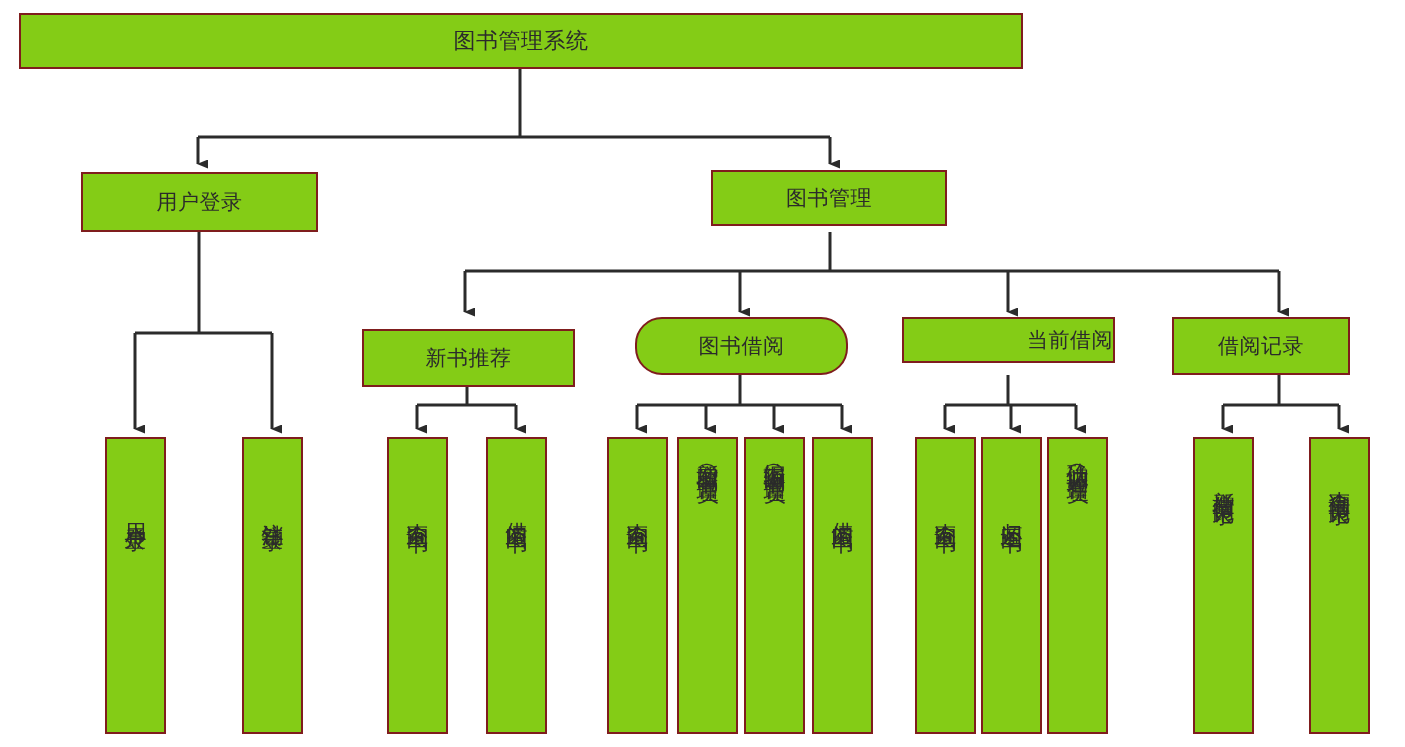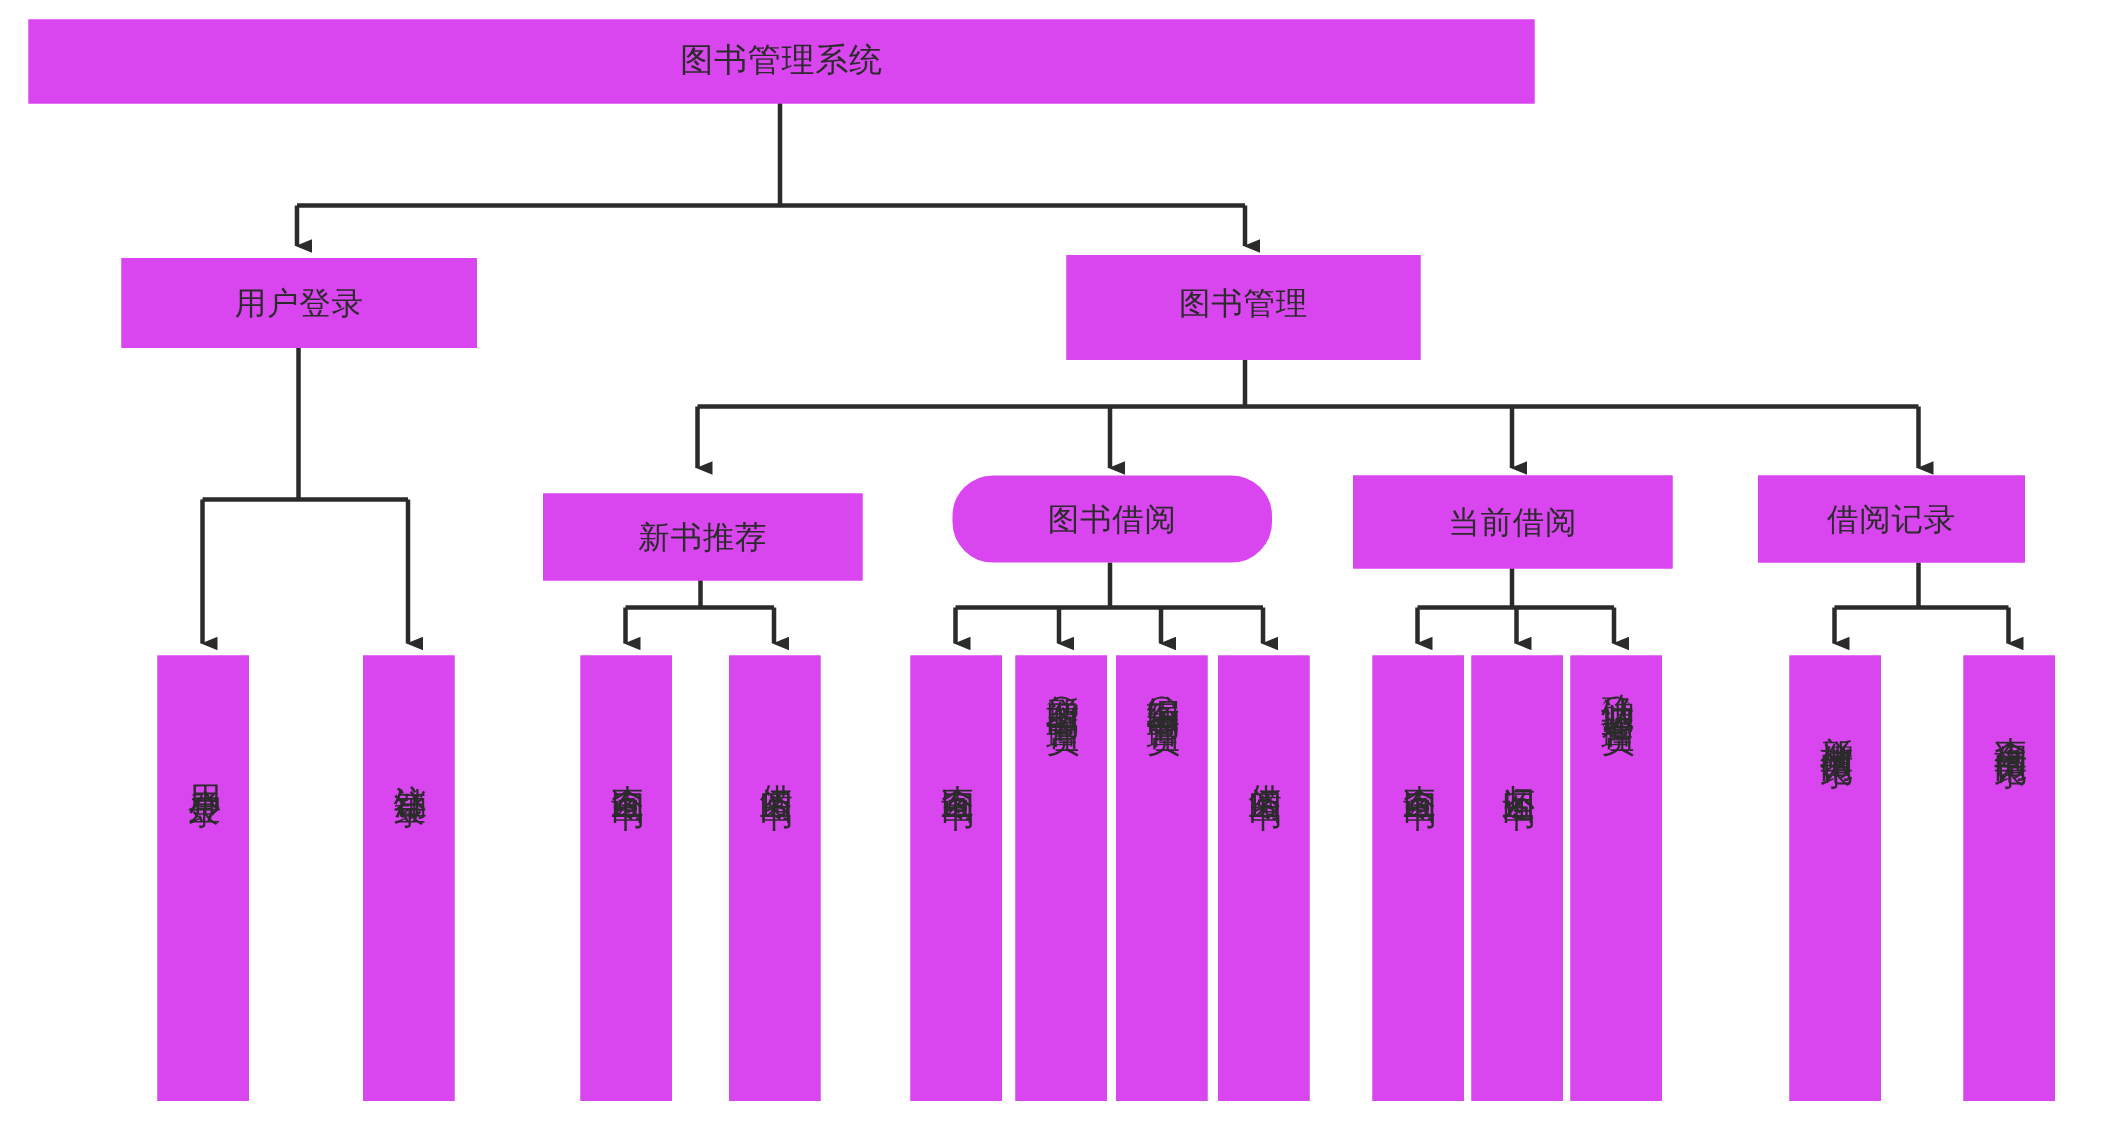--- a/index.html
+++ b/index.html
@@ -24,22 +24,22 @@
     position: absolute;
     left: 0;
     top: 0;
     width: 1405px;
     height: 747px;
     pointer-events: none;
   }
   .node {
     position: absolute;
     box-sizing: border-box;
-    background: #d946ef;
-    border: 2px solid #d946ef;
+    background: #84cc16;
+    border: 2px solid #7f1d1d;
     display: flex;
     align-items: center;
     justify-content: center;
     color: #2b2b2b;
     line-height: 1.08;
   }
   .node-label {
     display: block;
     text-align: center;
     white-space: pre-line;
@@ -133,31 +133,31 @@
     </g>
   </svg>
 
   <div class="node horiz root" style="left:19px; top:13px; width:1004px; height:56px;">
     <span class="node-label">图书管理系统</span>
   </div>
 
   <div class="node horiz" style="left:81px; top:172px; width:237px; height:60px;">
     <span class="node-label">用户登录</span>
   </div>
-  <div class="node horiz" style="left:711px; top:170px; width:236px; height:70px;font-family:Liberation Mono, monospace;">
+  <div class="node horiz" style="left:711px; top:170px; width:236px; height:56px;">
     <span class="node-label">图书管理</span>
   </div>
 
   <div class="node horiz" style="left:362px; top:317px; width:213px; height:58px;margin-top:12px;">
     <span class="node-label">新书推荐</span>
   </div>
   <div class="node horiz" style="left:635px; top:317px; width:213px; height:58px;border-radius:27px;">
     <span class="node-label">图书借阅</span>
   </div>
-  <div class="node horiz" style="left:902px; top:317px; width:213px; height:62px;">
+  <div class="node horiz" style="left:902px; top:317px; width:213px; height:46px;justify-content:flex-end;">
     <span class="node-label">当前借阅</span>
   </div>
   <div class="node horiz" style="left:1172px; top:317px; width:178px; height:58px;">
     <span class="node-label">借阅记录</span>
   </div>
 
   <div class="node vert" style="left:105px; top:437px; width:61px; height:297px; padding-top:66px;">
     <span class="node-label">用户登录</span>
   </div>
   <div class="node vert" style="left:242px; top:437px; width:61px; height:297px; padding-top:66px;">

